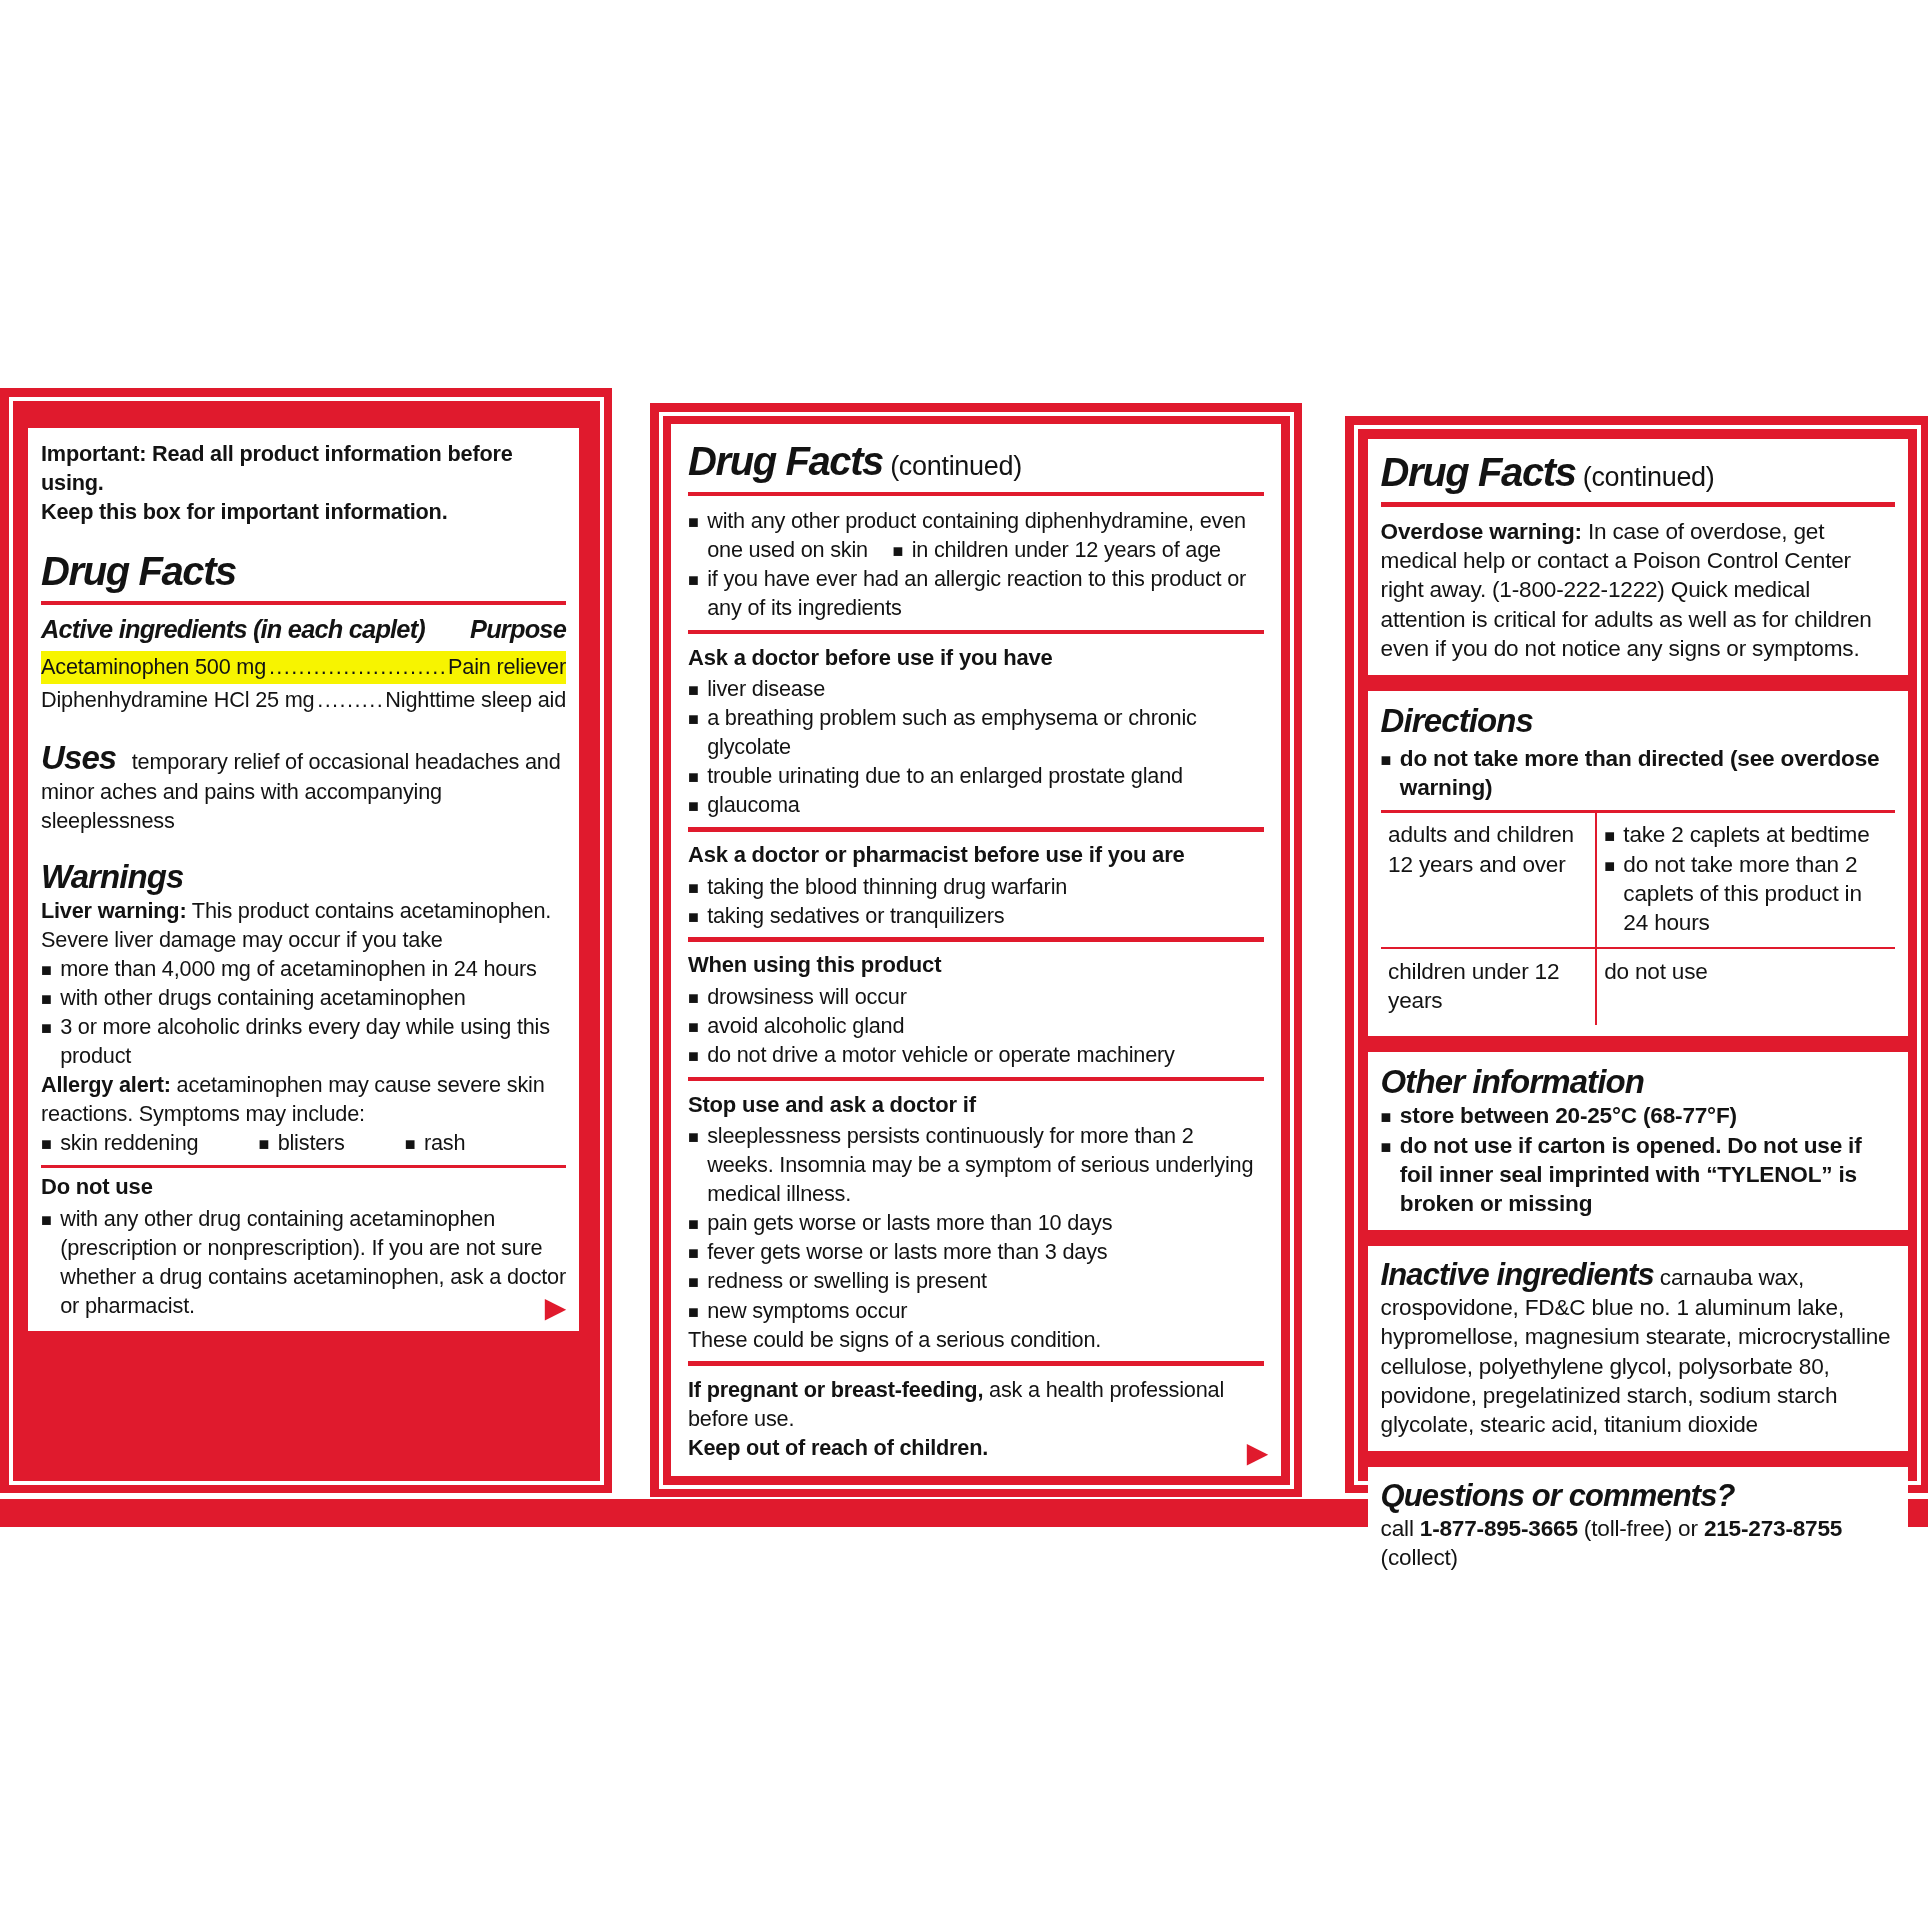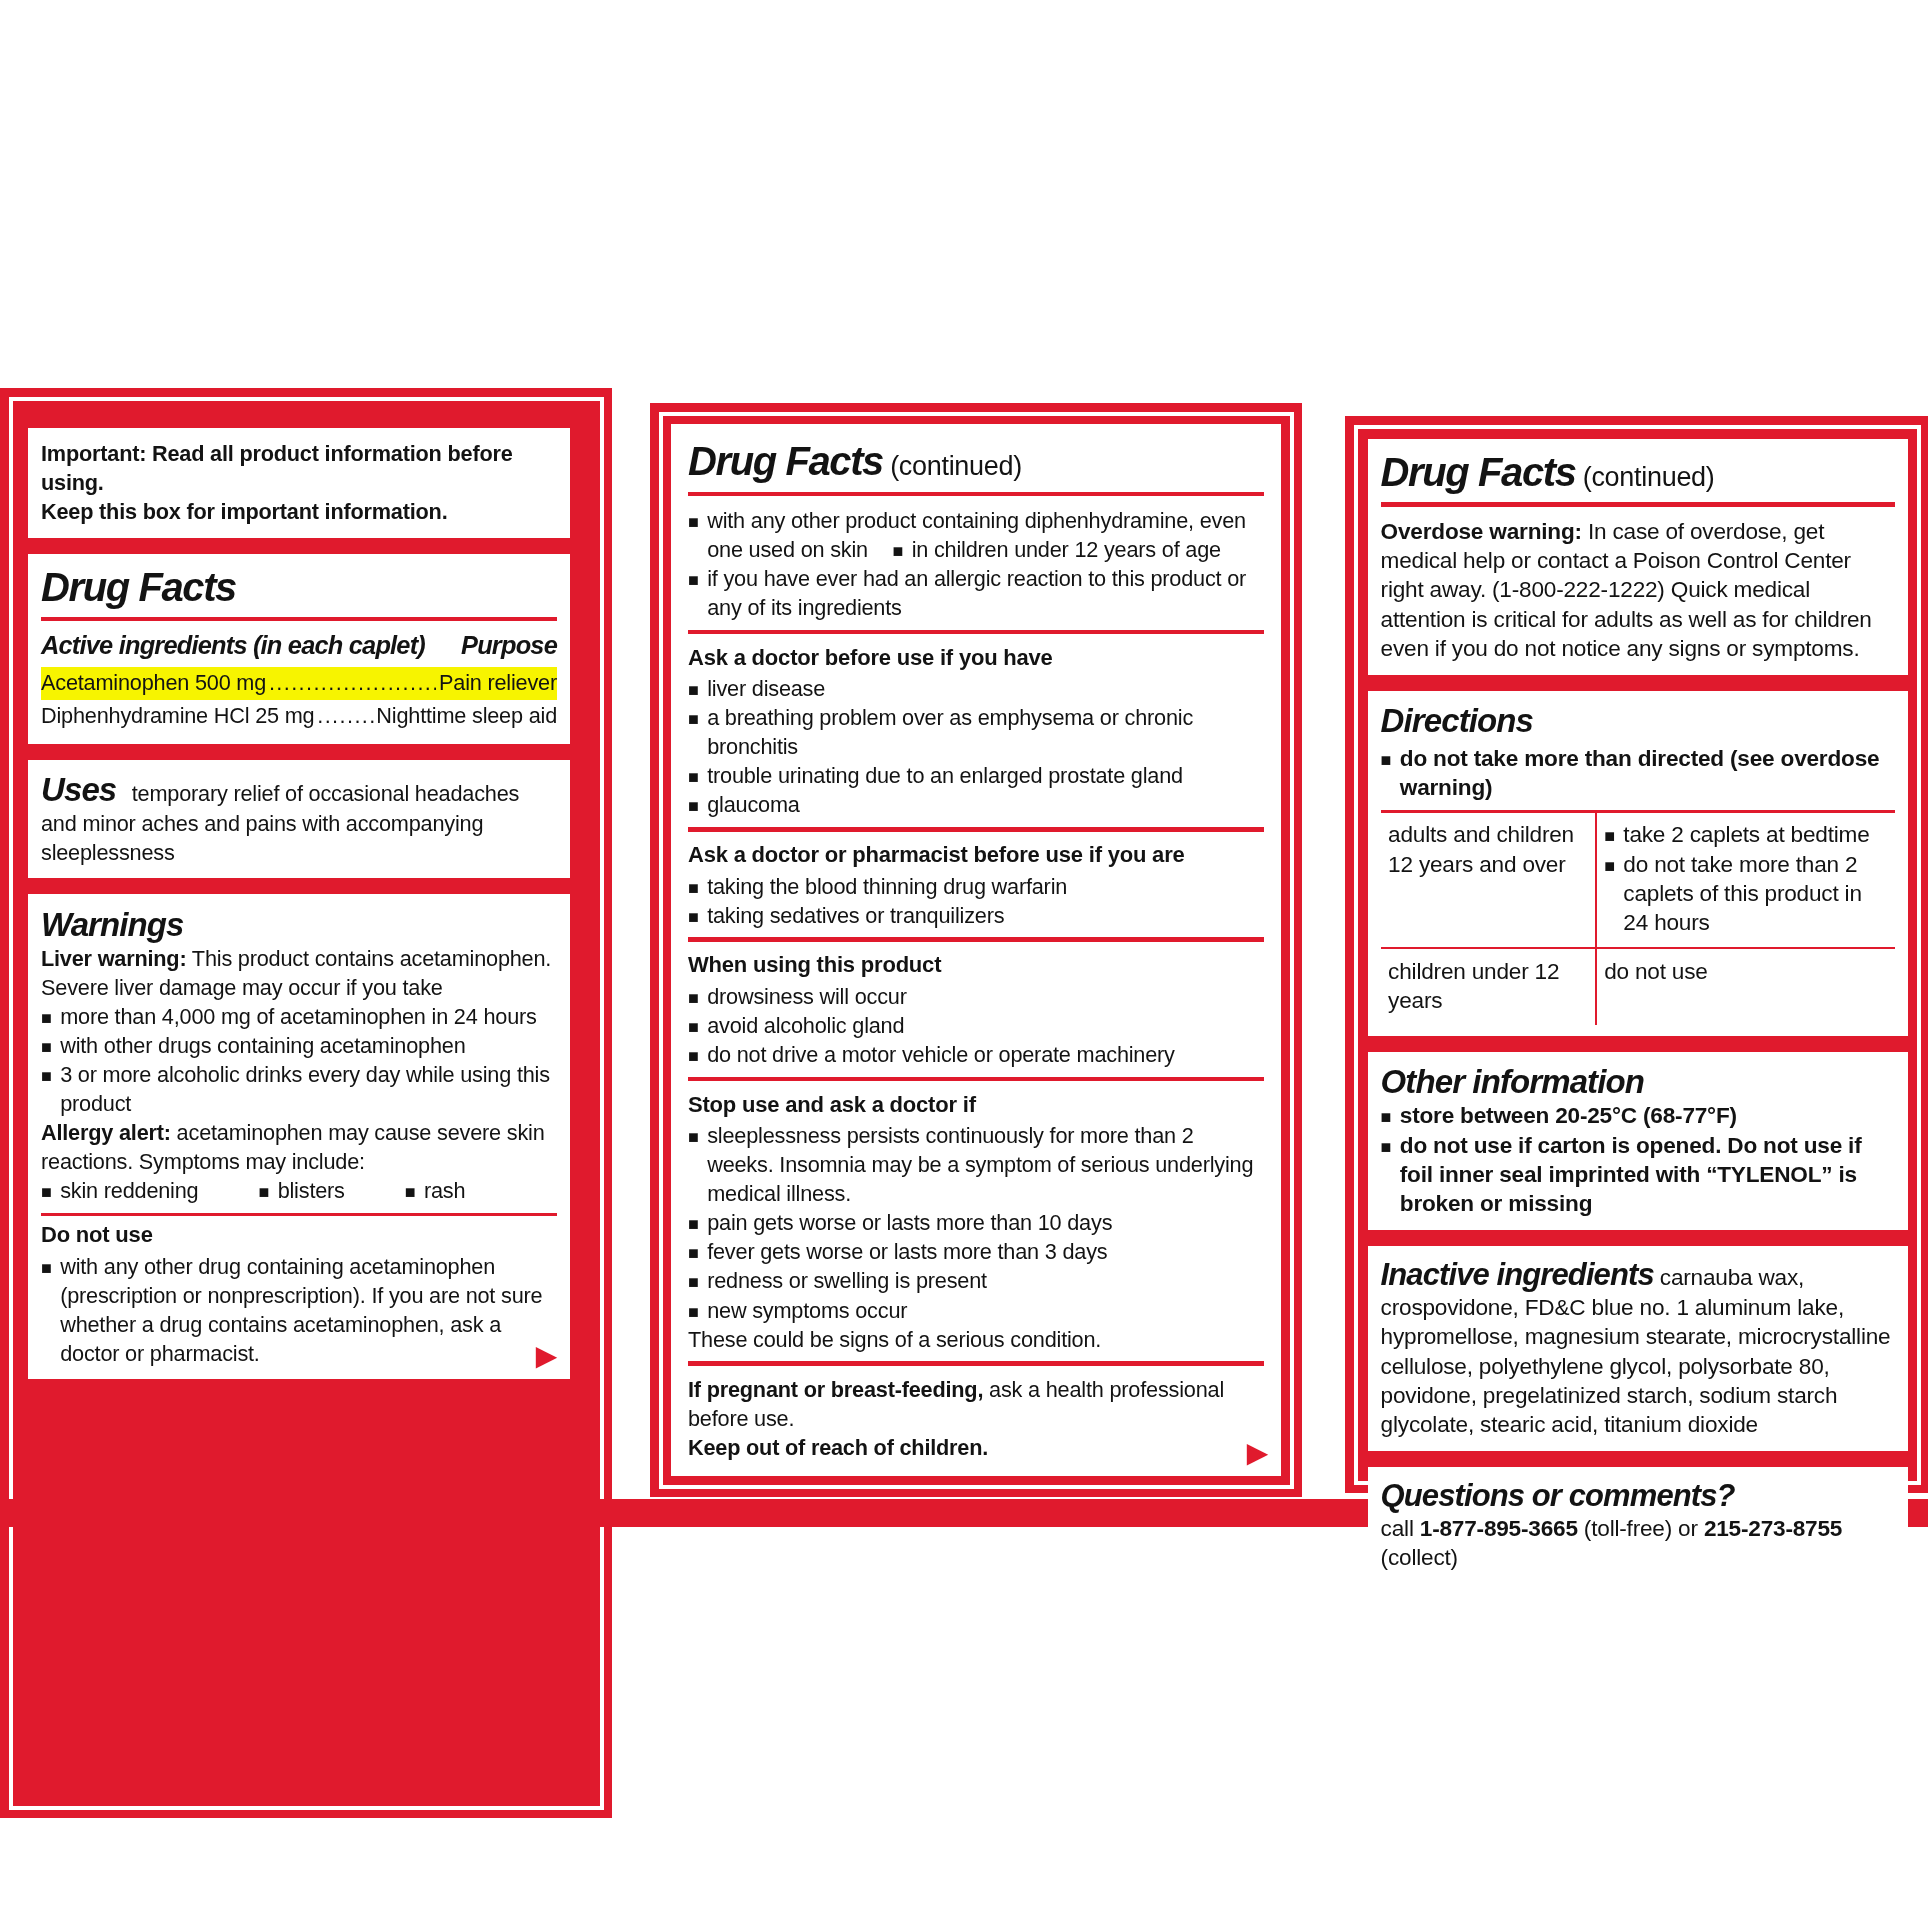--- a/index.html
+++ b/index.html
@@ -10,21 +10,21 @@
   html,body{margin:0;padding:0;background:#fff;}
   .page{
     position:relative;width:1928px;height:1928px;background:#fff;
     font-family:"Liberation Sans",sans-serif;color:var(--ink);
     letter-spacing:-0.2px;
   }
   .card{position:absolute;background:var(--red);box-sizing:border-box;}
   .card::after{content:"";position:absolute;inset:8.5px;border:4.7px solid #fff;pointer-events:none;}
   .bottom-strip{position:absolute;left:0;top:1499px;width:1928px;height:28px;background:var(--red);}
 
-  .card-left{left:0;top:388px;width:612px;height:1430px;padding:40px 42px 0 28px;display:flex;flex-direction:column;gap:16px;}
+  .card-left{left:0;top:388px;width:612px;height:1105px;padding:40px 33px 0 28px;display:flex;flex-direction:column;}
   .card-mid{left:650px;top:403px;width:652px;height:1094px;padding:21px;display:flex;}
   .card-right{left:1345px;top:416px;width:584px;height:1077px;padding:22.6px 21px 0 22.6px;display:flex;flex-direction:column;gap:16px;}
 
   .box{background:#fff;padding:11.3px 13px;position:relative;z-index:1;box-sizing:border-box;}
   .mid-box{flex:1;padding:15px 17px;}
 
   .txt{font-size:21.7px;line-height:1.34;}
   .bold{font-weight:700;}
 
   .df-title{font-size:40px;font-weight:700;font-style:italic;letter-spacing:-1.4px;line-height:1.1;}
@@ -159,21 +159,21 @@
         </div>
       <div class="rule"></div>
 
       <div class="subhead">Ask a doctor before use if you have</div>
       <div class="b">
           <span class="sq"></span>
           <span>liver disease</span>
         </div>
       <div class="b">
           <span class="sq"></span>
-          <span>a breathing problem over as emphysema or chronic bronchitis</span>
+          <span>a breathing problem such as emphysema or chronic glycolate</span>
         </div>
       <div class="b">
           <span class="sq"></span>
           <span>trouble urinating due to an enlarged prostate gland</span>
         </div>
       <div class="b">
           <span class="sq"></span>
           <span>glaucoma</span>
         </div>
       <div class="rule"></div>

